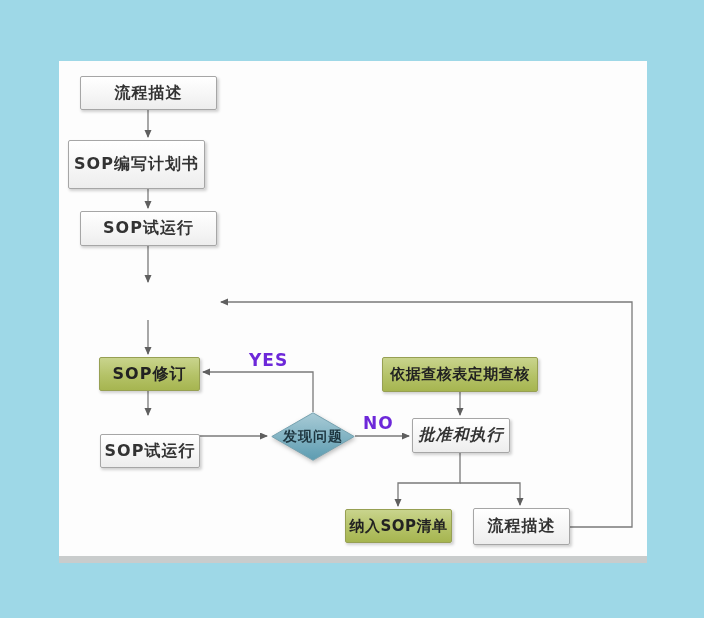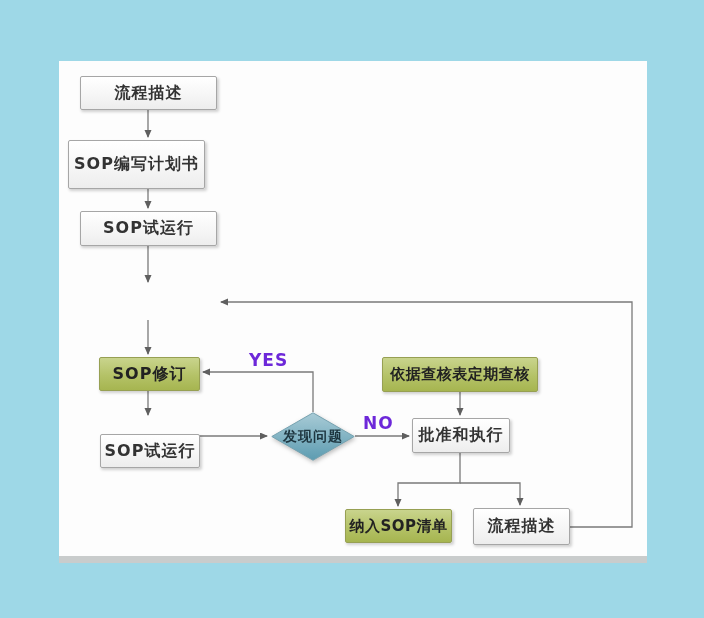--- a/index.html
+++ b/index.html
@@ -94,21 +94,21 @@
 
   <div class="node" style="left:100px;top:418px;width:100px;height:34px;margin-top:16px;">SOP试运行</div>
 
   <div class="diamond-wrap">
     <svg width="84" height="49" viewBox="0 0 84 49" style="filter:drop-shadow(1px 2px 2px rgba(0,0,0,0.25));">
       <polygon points="42,0.8 83.2,24.5 42,48.2 0.8,24.5" fill="url(#diamondGrad)" stroke="#76a2b0" stroke-width="1"></polygon>
     </svg>
     <span class="diamond-label">发现问题</span>
   </div>
 
-  <div class="node" style="left:412px;top:418px;width:98px;height:35px;">批准和执行</div>
+  <div class="node" style="left:412px;top:418px;width:98px;height:35px;font-style:italic;">批准和执行</div>
 
   <div class="node green" style="left:382px;top:357px;width:156px;height:35px;font-size:15px;letter-spacing:0.5px;">依据查核表定期查核</div>
 
   <div class="node green" style="left:345px;top:509px;width:107px;height:34px;font-size:15px;letter-spacing:0.5px;">纳入SOP清单</div>
 
   <div class="node" style="left:473px;top:508px;width:97px;height:37px;">流程描述</div>
 
   <div class="edge-label" style="left:249px;top:350px;">YES</div>
 
   <div class="edge-label" style="left:363px;top:413px;">NO</div>

